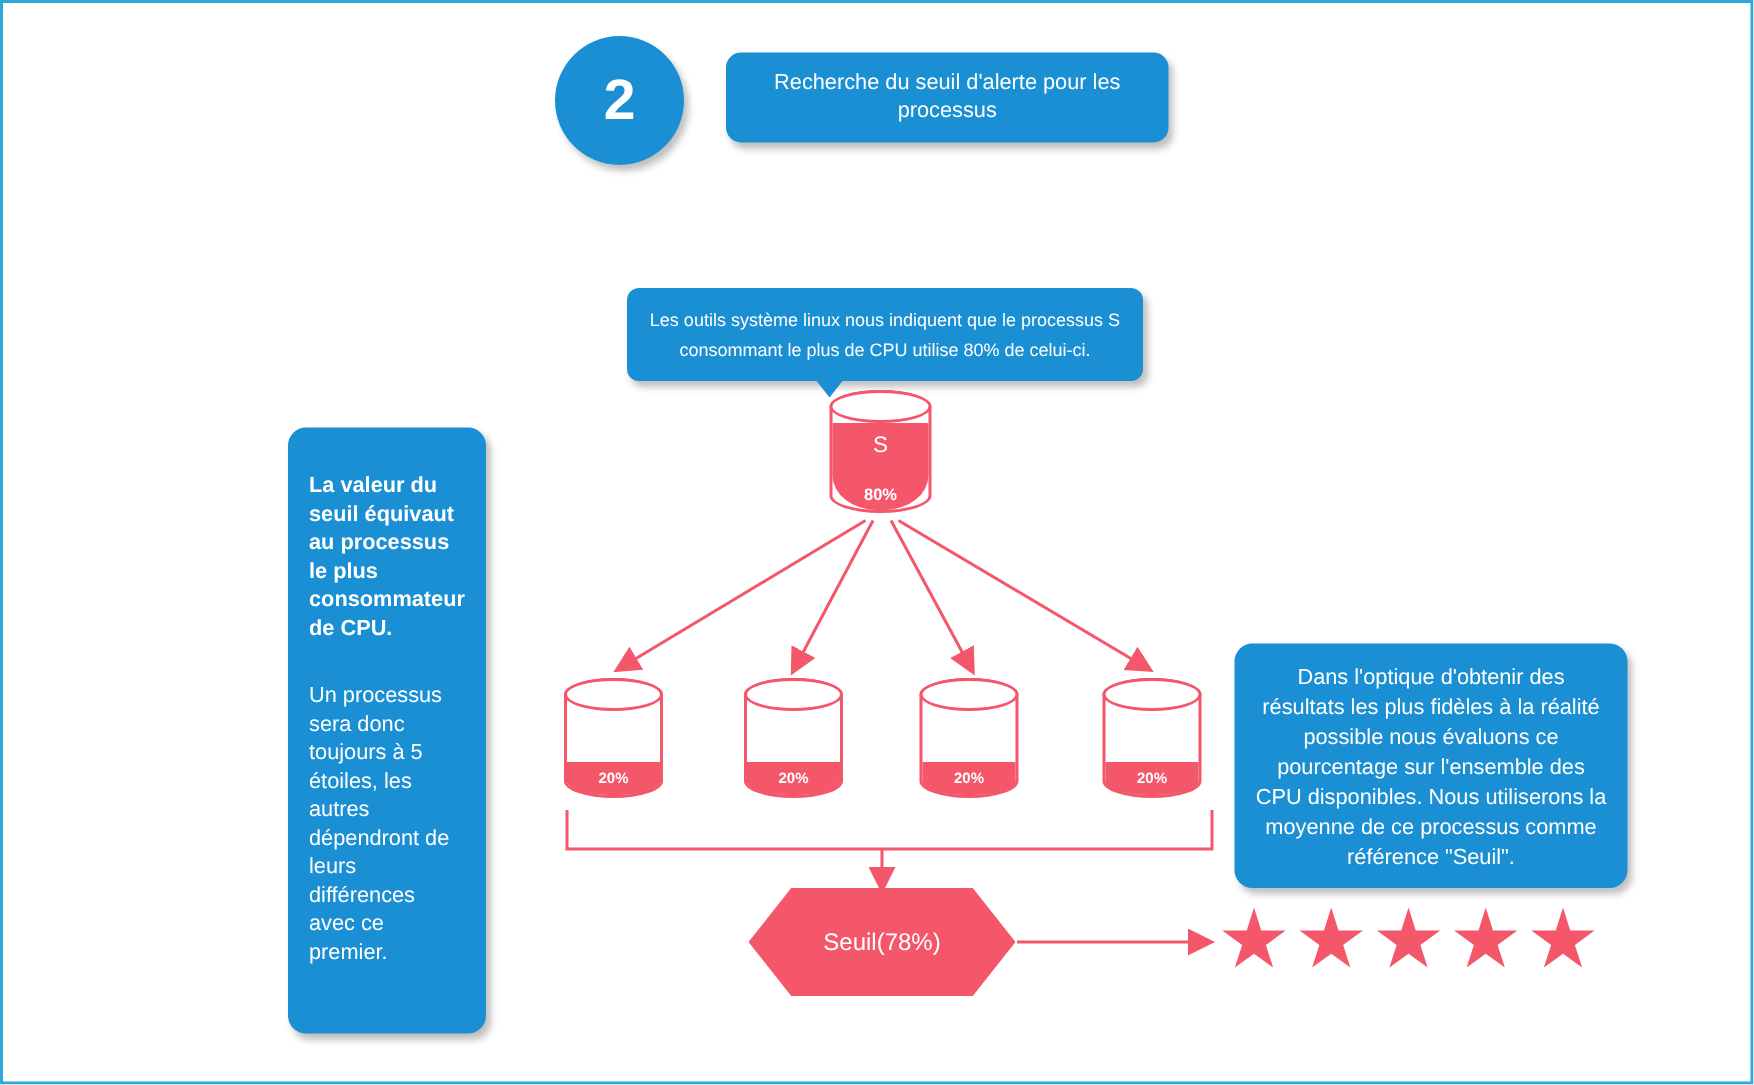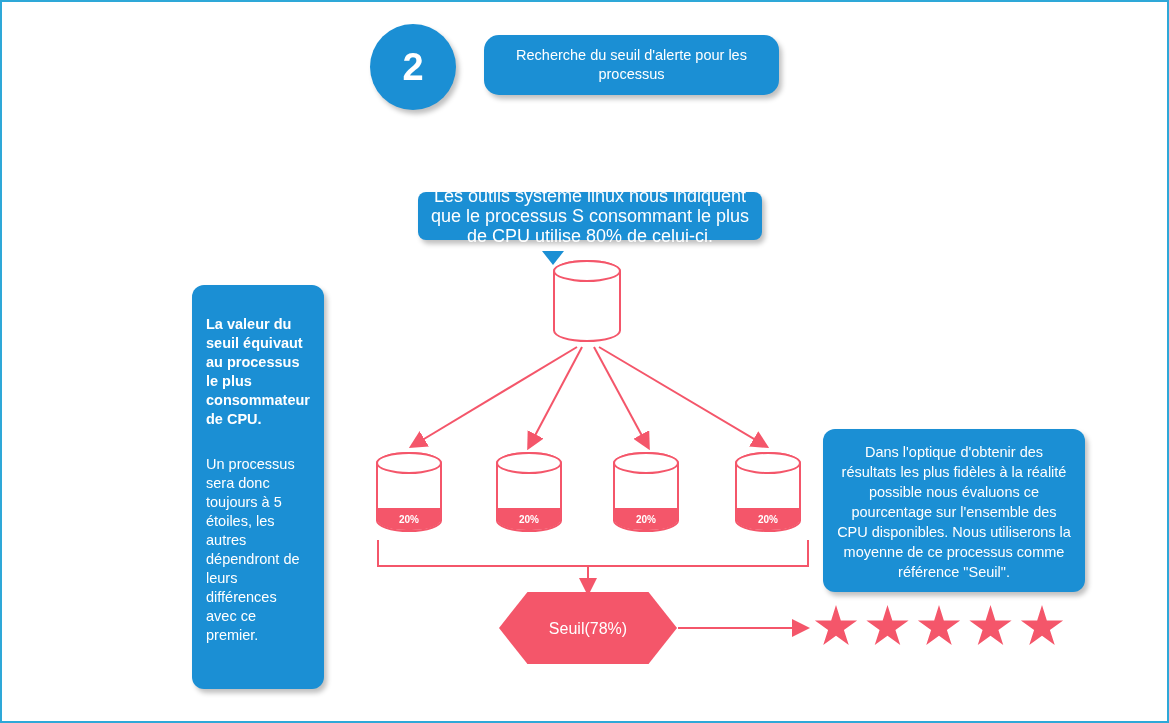--- a/index.html
+++ b/index.html
@@ -51,28 +51,27 @@
     box-sizing: border-box;
   }
   #title-box {
     left: 482px;
     top: 33px;
     width: 295px;
     height: 60px;
     font-size: 14.5px;
     line-height: 19px;
     padding: 4px 12px;
-    border-radius: 15px;
   }
   #callout-top {
     left: 416px;
     top: 190px;
     width: 344px;
-    height: 48px;
-    font-size: 18px;
+    height: 62px;
+    font-size: 12px;
     line-height: 20px;
     padding: 4px 9px;
     border-radius: 8px;
   }
   
   #callout-top-tail {
     left: 540px;
     top: 249px;
     width: 0;
     height: 0;
@@ -248,20 +247,23 @@
     <p class="p1">La valeur du seuil équivaut au processus le plus consommateur de CPU.</p>
     <p class="p2">Un processus sera donc toujours à 5 étoiles, les autres dépendront de leurs différences avec ce premier.</p>
   </div>
 
   <div class="abs blue-box" id="right-box">
     <span>Dans l'optique d'obtenir des résultats les plus fidèles à la réalité possible nous évaluons ce pourcentage sur l'ensemble des CPU disponibles. Nous utiliserons la moyenne de ce processus comme référence "Seuil".</span>
   </div>
 
   <div class="cyl" id="cyl-main">
     <div class="body"></div>
+    <div class="fill">
+      <span>80%</span>
+    </div>
     <div class="top"></div>
     <div class="label">S</div>
   </div>
 
   <div class="cyl cyl-small" id="cyl-1">
     <div class="body"></div>
     <div class="fill">
       <span>20%</span>
     </div>
     <div class="top"></div>

